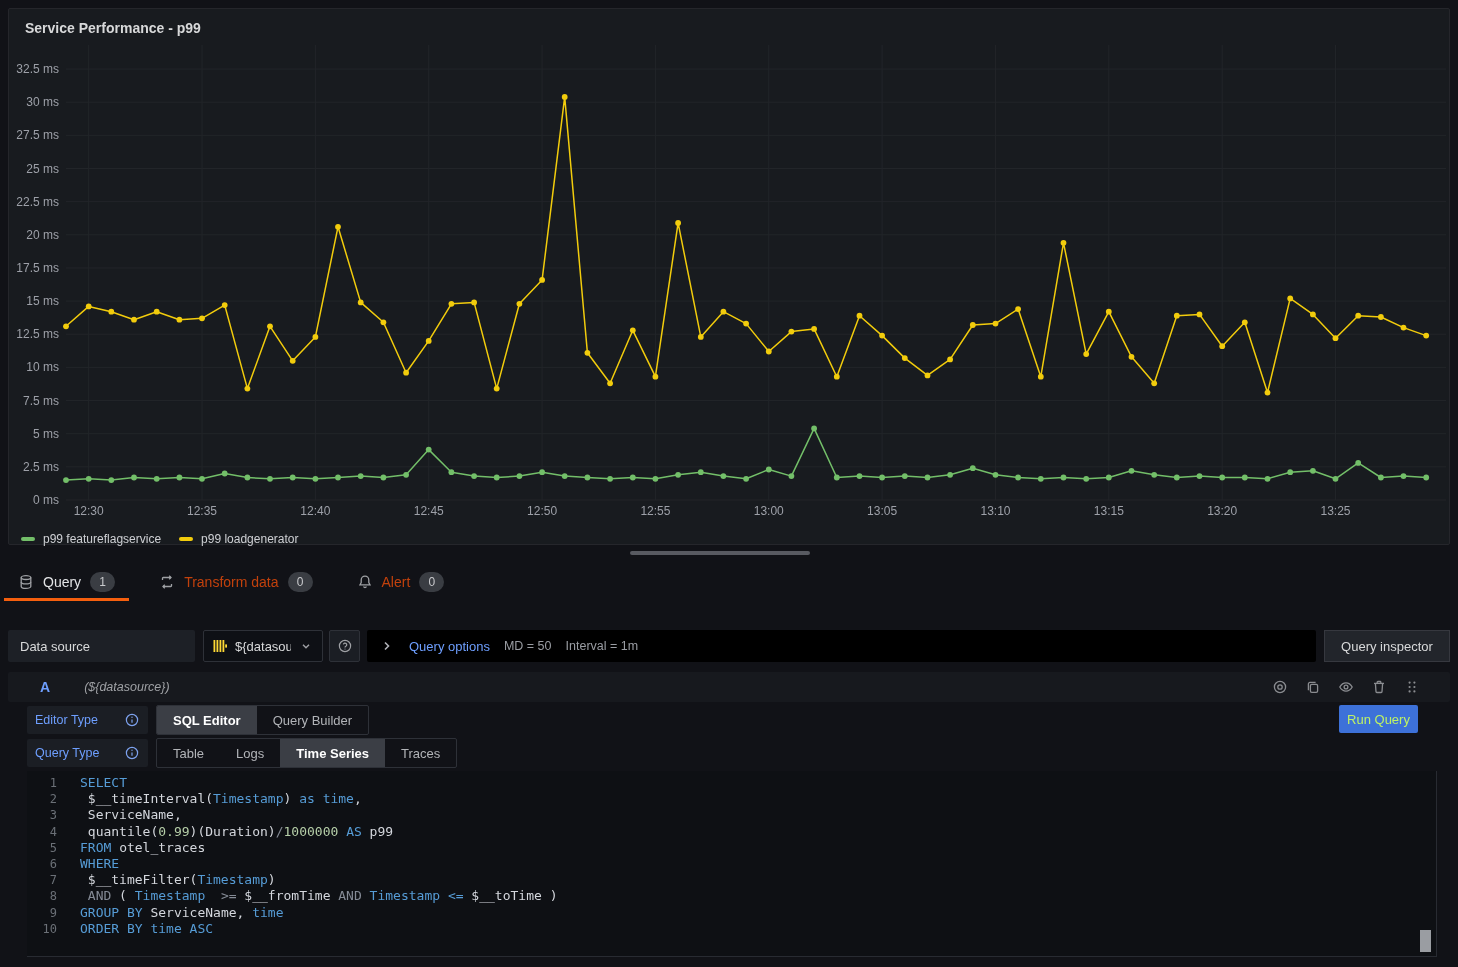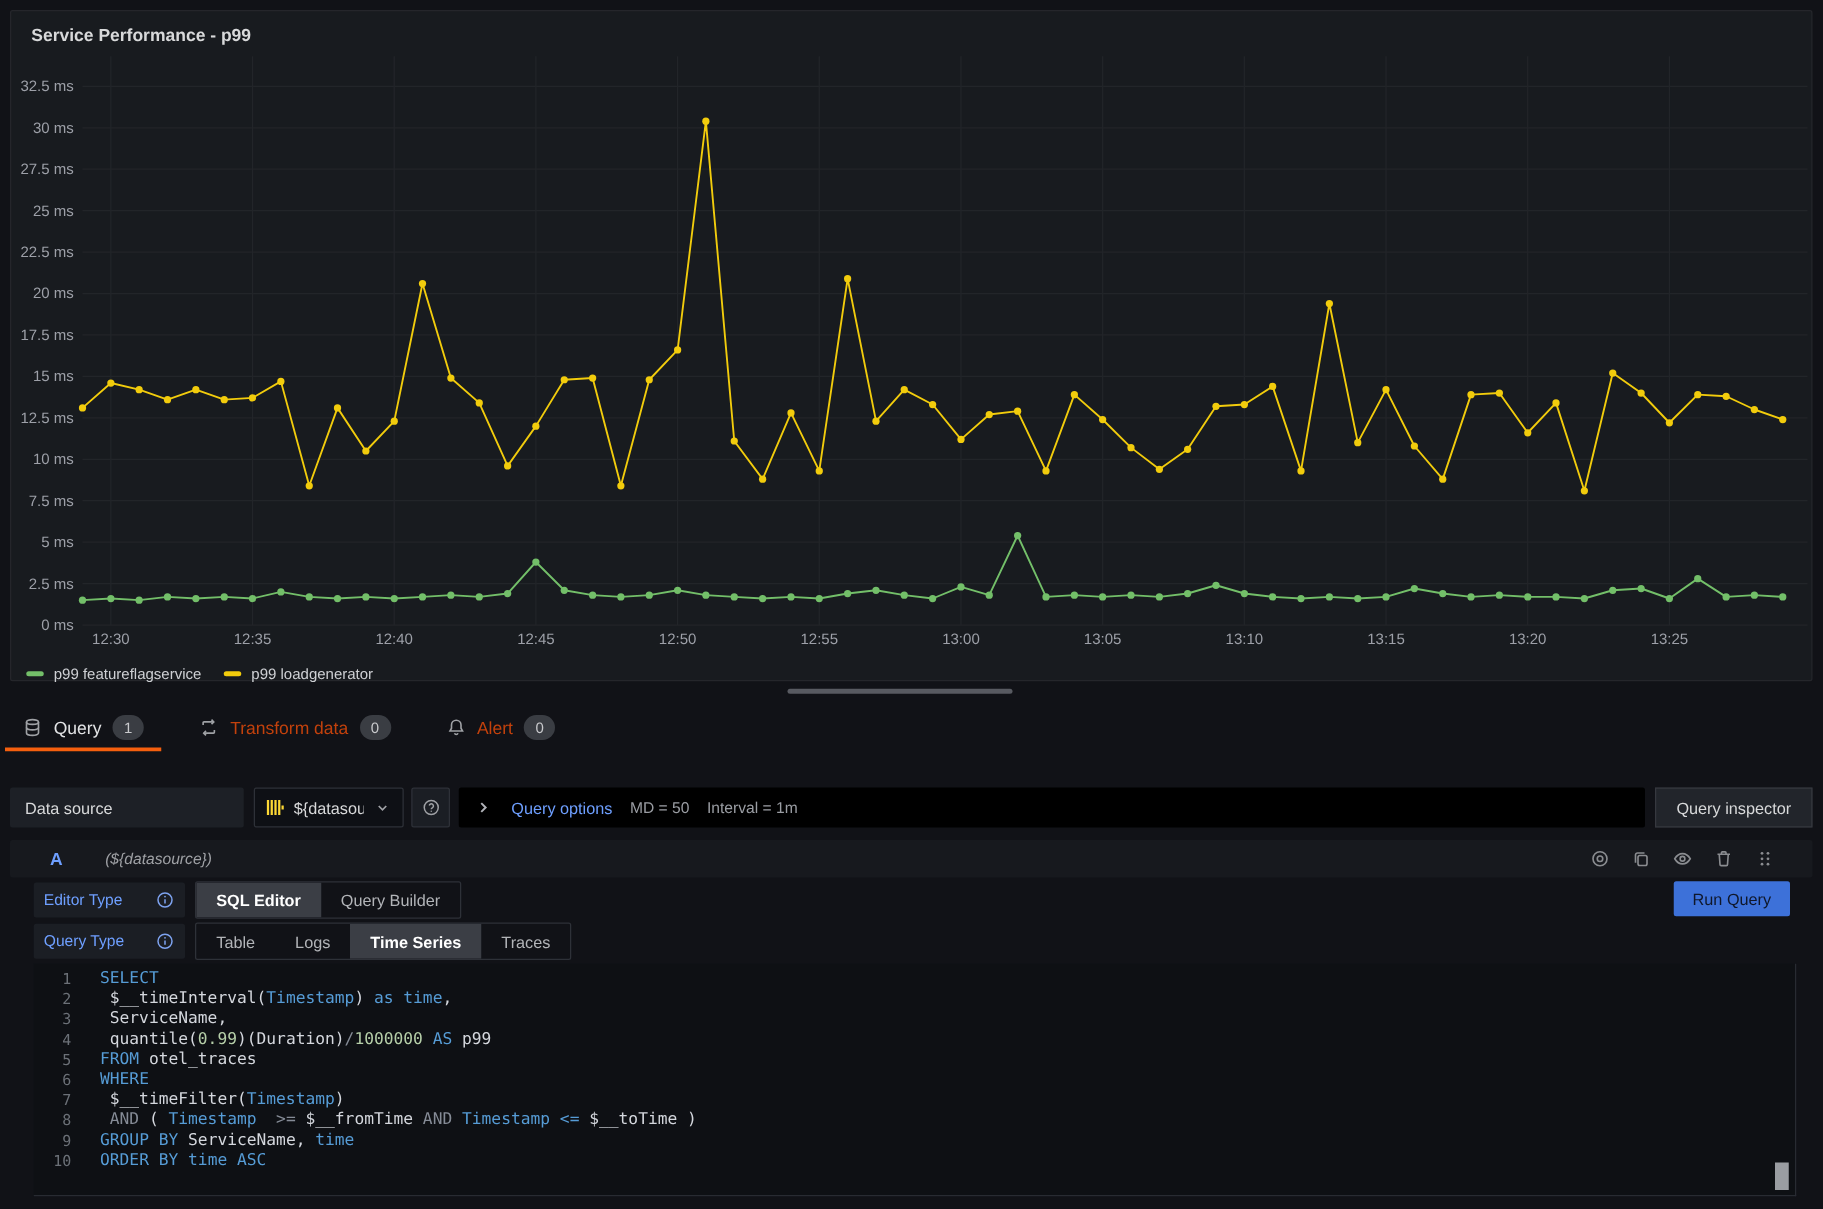--- a/index.html
+++ b/index.html
@@ -59,22 +59,22 @@
   .qrow-actions .act { cursor:pointer; display:flex; opacity:.85; }
 
   .inline-chip { width:121px; height:28px; background:#1b1e24; border-radius:2px; display:flex;
                  align-items:center; padding:0 8px; }
   .inline-chip .chip-label { color:#6e9fff; font-size:12.5px; font-weight:500; flex:1; }
   .seg-group { display:flex; height:30px; border:1px solid #2e3138; border-radius:2px; overflow:hidden; background:#111217; }
   .seg { padding:0 16px; display:flex; align-items:center; font-size:13px; color:#b2b4b8; cursor:pointer; white-space:nowrap; }
   .seg.selected { background:#3b3e45; color:#ffffff; font-weight:600; }
   .row-editor-type { position:absolute; left:27px; top:705px; display:flex; gap:8px; align-items:center; }
   .row-query-type  { position:absolute; left:27px; top:738px; display:flex; gap:8px; align-items:center; }
-  .run-btn { position:absolute; left:1339px; top:705px; width:93px; height:28px; background:#3d71d9;
-             border:none; border-radius:2px; color:#0f172a; font-size:13px; font-weight:500; cursor:pointer;
+  .run-btn { position:absolute; left:1339px; top:705px; width:79px; height:28px; background:#3d71d9;
+             border:none; border-radius:2px; color:#bef264; font-size:13px; font-weight:500; cursor:pointer;
              font-family:"Liberation Sans", sans-serif; }
 
   
   .code-editor { position:absolute; left:27px; top:771px; width:1410px; height:186px; background:#0e1014;
                  border-right:1px solid #282b32; border-bottom:1px solid #282b32;
                  font-family:"DejaVu Sans Mono", monospace; font-size:13px; line-height:16.2px; overflow:hidden; }
   .code-inner { padding-top:4px; }
   .code-line { display:flex; height:16.2px; white-space:pre; }
   .gutter { width:30px; text-align:right; color:#6b7077; font-size:12px; flex:none; }
   .code-text { padding-left:23px; }

